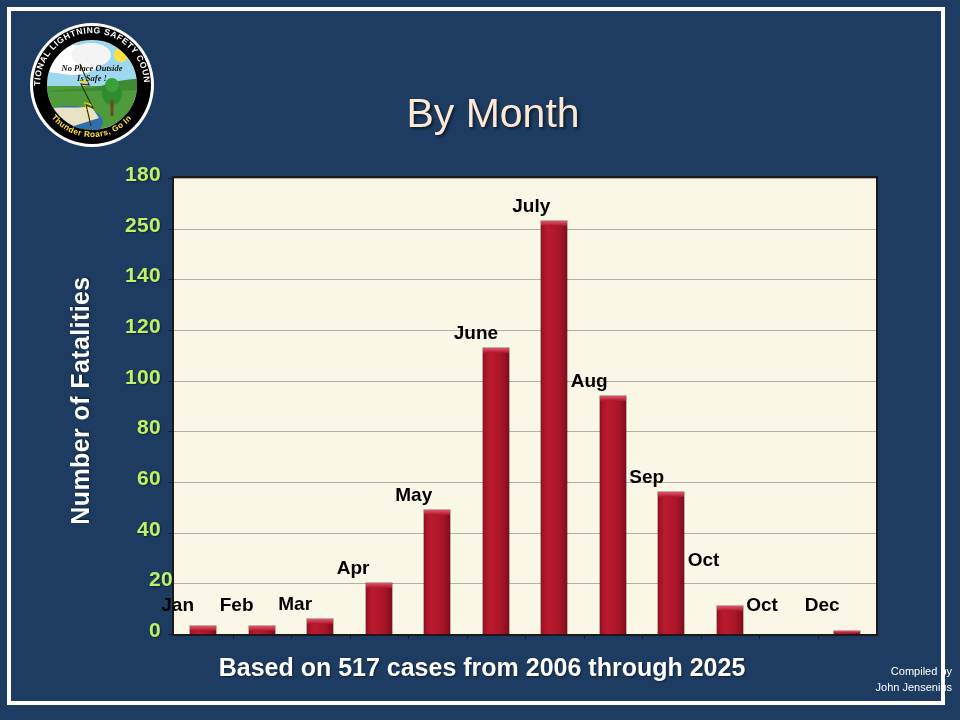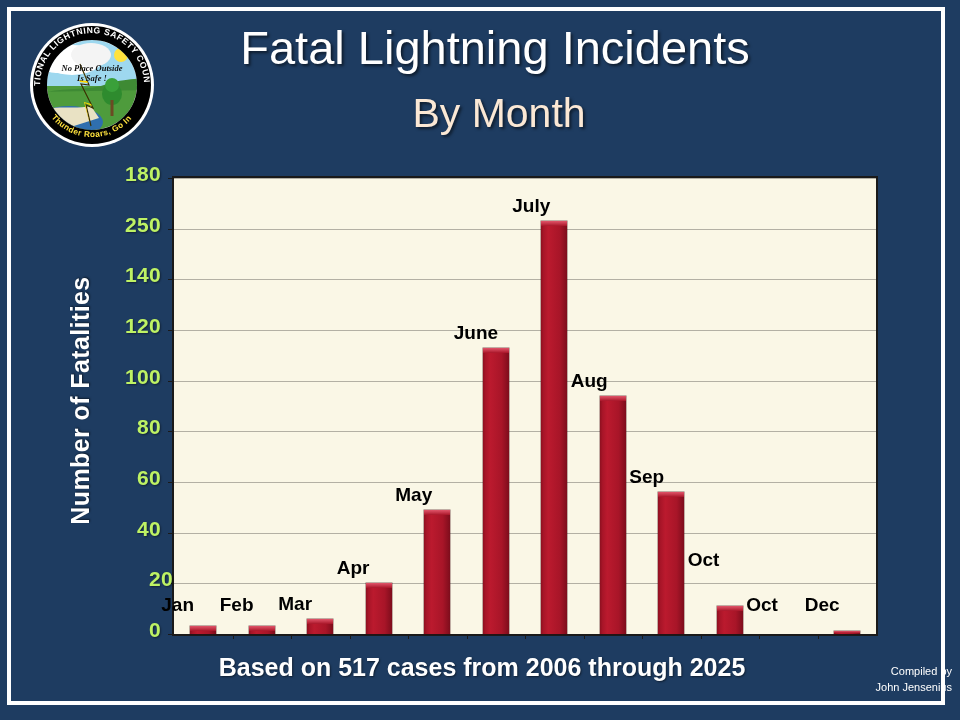--- a/index.html
+++ b/index.html
@@ -46,21 +46,21 @@
     color: #ffffff;
     font-size: 47px;
     font-weight: normal;
     letter-spacing: 0px;
     text-shadow: 2px 2px 3px rgba(0,0,0,0.55);
     line-height: 1.02;
     white-space: nowrap;
   }
   #subtitle {
     position: absolute;
-    left: 179px;
+    left: 173px;
     top: 90px;
     width: 640px;
     text-align: center;
     color: #fbe8d5;
     font-size: 41px;
     font-weight: normal;
     text-shadow: 2px 2px 3px rgba(0,0,0,0.55);
     white-space: nowrap;
   }
 
@@ -220,21 +220,20 @@
         <textPath href="#arcTop" startOffset="50%" text-anchor="middle">NATIONAL LIGHTNING SAFETY COUNCIL</textPath>
       </text>
       <text font-family="Liberation Sans, sans-serif" font-size="8.2" font-weight="bold" fill="#ffe23d" letter-spacing="0.4">
         <textPath href="#arcBot" startOffset="50%" text-anchor="middle">When Thunder Roars, Go Indoors!</textPath>
       </text>
       <text x="63" y="49" text-anchor="middle" font-family="Liberation Serif, serif" font-size="8.5" font-style="italic" font-weight="bold" fill="#111111">No Place Outside</text>
       <text x="63" y="59" text-anchor="middle" font-family="Liberation Serif, serif" font-size="8.5" font-style="italic" font-weight="bold" fill="#111111">Is Safe !</text>
     </svg>
   </div>
 
-  <div id="title">Fatal Lightning Incidents</div>
   <div id="subtitle">By Month</div>
 
   <div id="ylabel">Number of Fatalities</div>
 
   <div id="plot">
     <div id="plot-inner">
         <div class="ytick-mark" style="top: 456px;"></div>
         <div class="gridline" style="top: 405.333px;"></div>
         <div class="ytick-mark" style="top: 405.333px;"></div>
         <div class="gridline" style="top: 354.667px;"></div>

